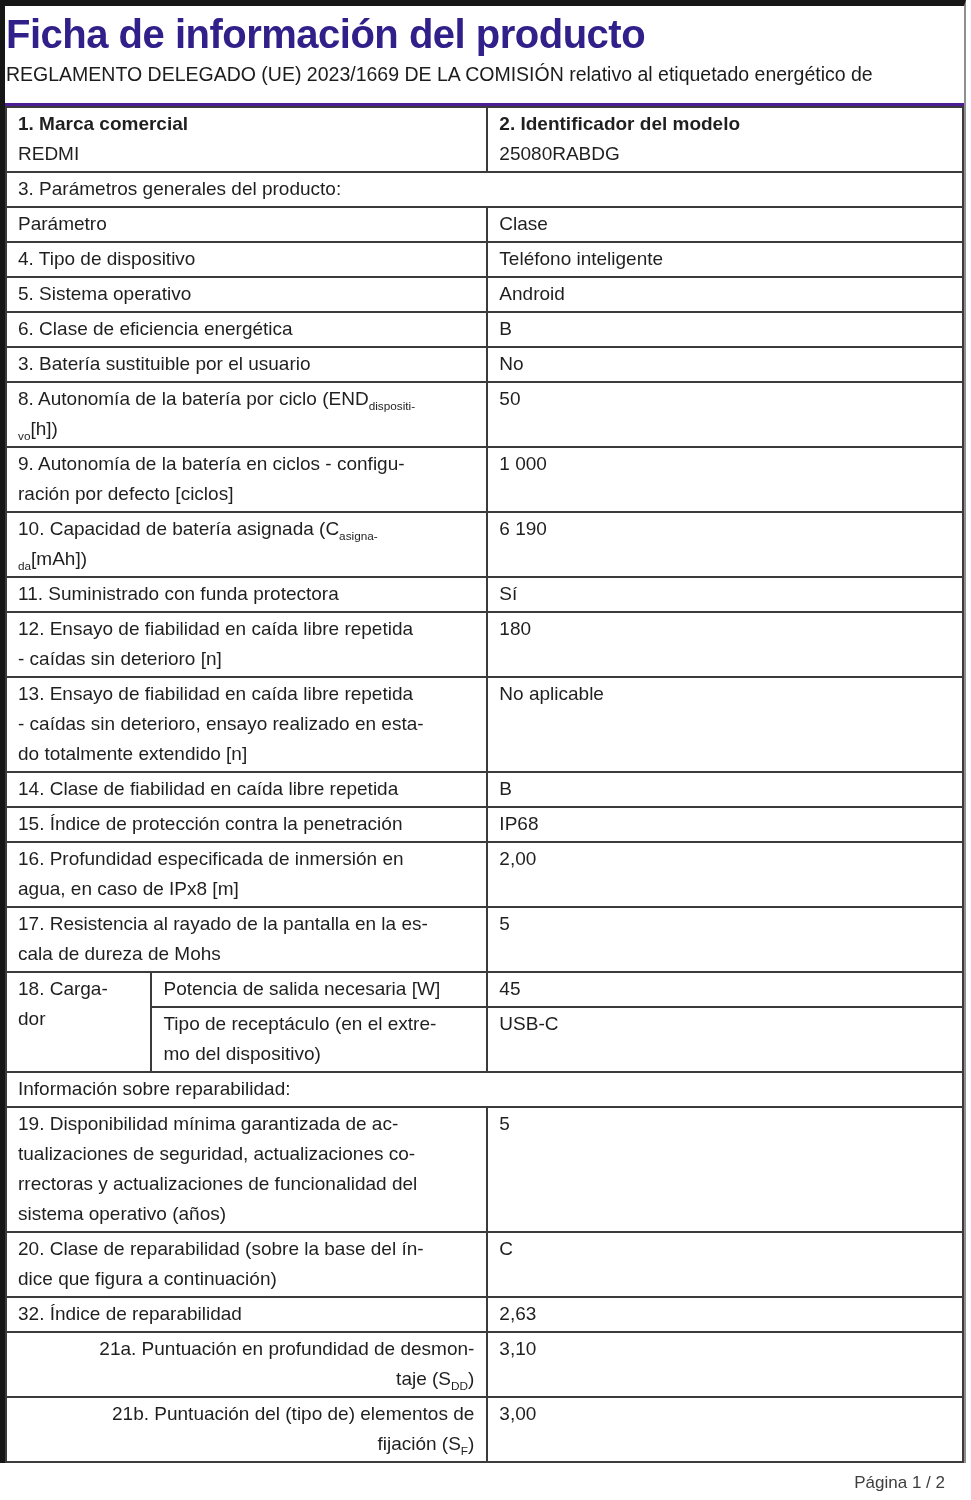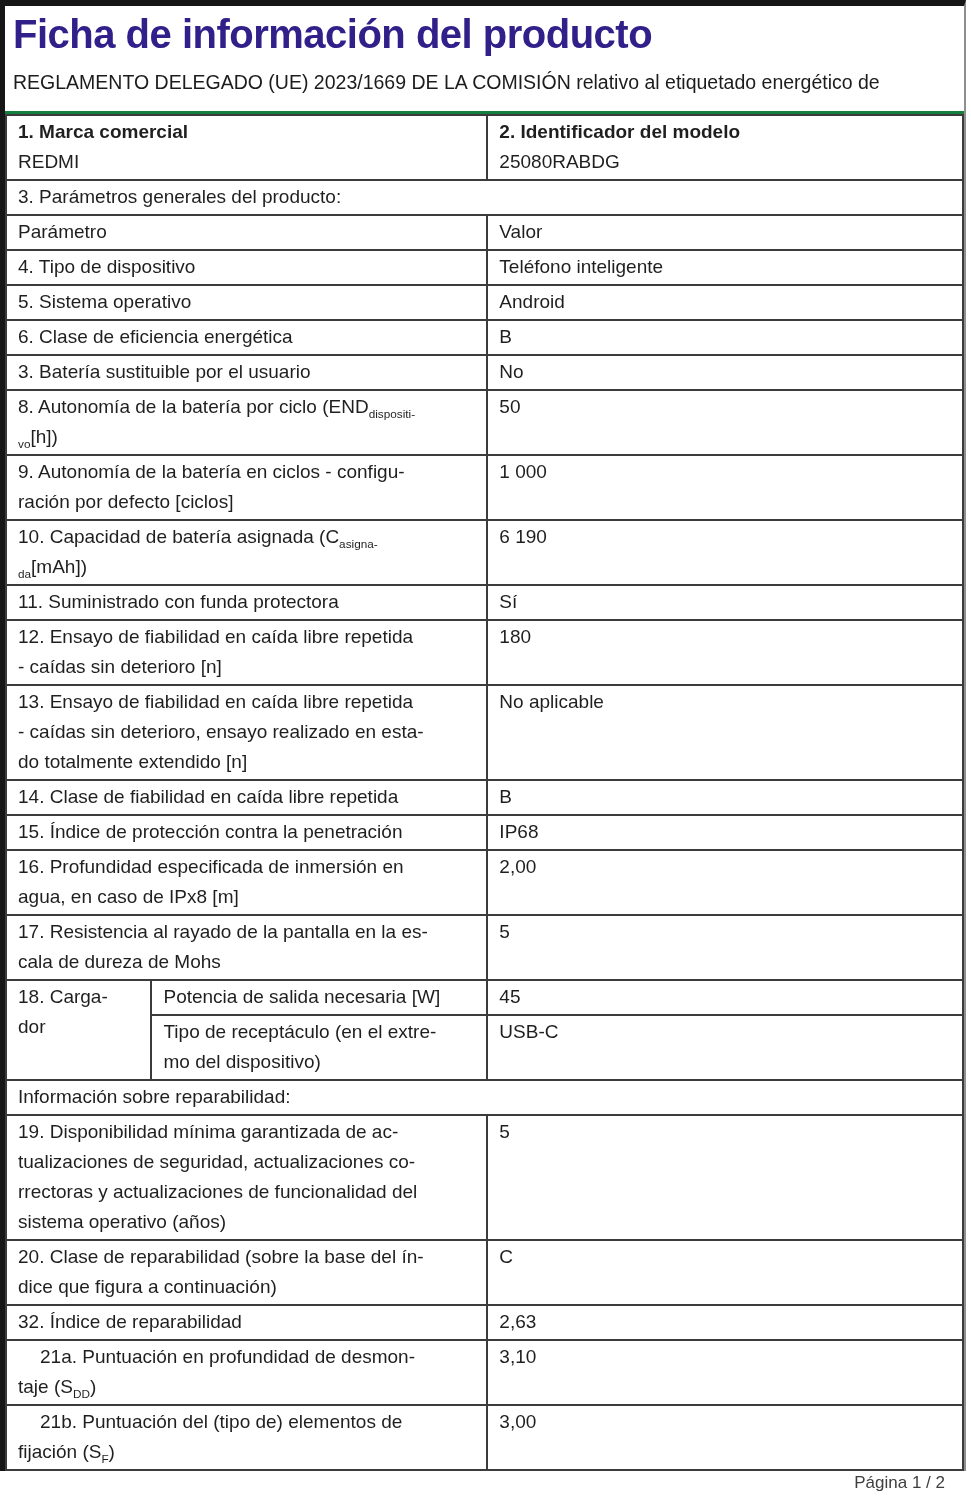--- a/index.html
+++ b/index.html
@@ -21,51 +21,50 @@
     left: 0;
     top: 0;
     width: 966px;
     box-sizing: border-box;
     border-top: 6px solid #161616;
     border-left: 5px solid #161616;
     border-right: 2px solid #8f8f8f;
     background: #ffffff;
   }
   .title-block {
-    padding: 4px 14px 13px 8px;
-    border-bottom: 3px solid #15803d;
+    padding: 4px 14px 13px 1px;
+    border-bottom: 3px solid #4c1d95;
   }
   .doc-title {
     margin: 0;
     font-size: 40px;
     line-height: 1.22;
     font-weight: bold;
     letter-spacing: -0.5px;
   }
   .doc-subtitle {
-    margin-top: 8px;
     font-size: 19.5px;
     line-height: 31px;
     color: #1c1c1c;
   }
   table.product-table {
     border-collapse: collapse;
     table-layout: fixed;
     width: 100%;
   }
   table.product-table td {
     border: 2px solid #3b3b3b;
     vertical-align: top;
     font-size: 19px;
     line-height: 30px;
     padding: 1px 12px 2px 11px;
     overflow: hidden;
   }
   td.section-cell { font-weight: normal; }
-  td.indent-first { text-indent: 22px; }
+  td.indent-first { text-indent: 22px; text-align: right; }
   .b { font-weight: bold; }
   sub {
     font-size: 0.62em;
     line-height: 0;
   }
   .page-footer {
     position: absolute;
     right: 26px;
     bottom: 7px;
     font-size: 17px;
@@ -92,21 +91,21 @@
     <tbody>
         <tr>
           <td colspan="2"><span class="b">1. Marca comercial</span><br><span>REDMI</span></td>
           <td colspan="1"><span class="b">2. Identificador del modelo</span><br><span>25080RABDG</span></td>
         </tr>
         <tr>
           <td colspan="3" class="section-cell">3. Parámetros generales del producto:</td>
         </tr>
         <tr>
           <td colspan="2">Parámetro</td>
-          <td>Valor</td>
+          <td>Clase</td>
         </tr>
         <tr>
           <td colspan="2">4. Tipo de dispositivo</td>
           <td>Teléfono inteligente</td>
         </tr>
         <tr>
           <td colspan="2">5. Sistema operativo</td>
           <td>Android</td>
         </tr>
         <tr>

